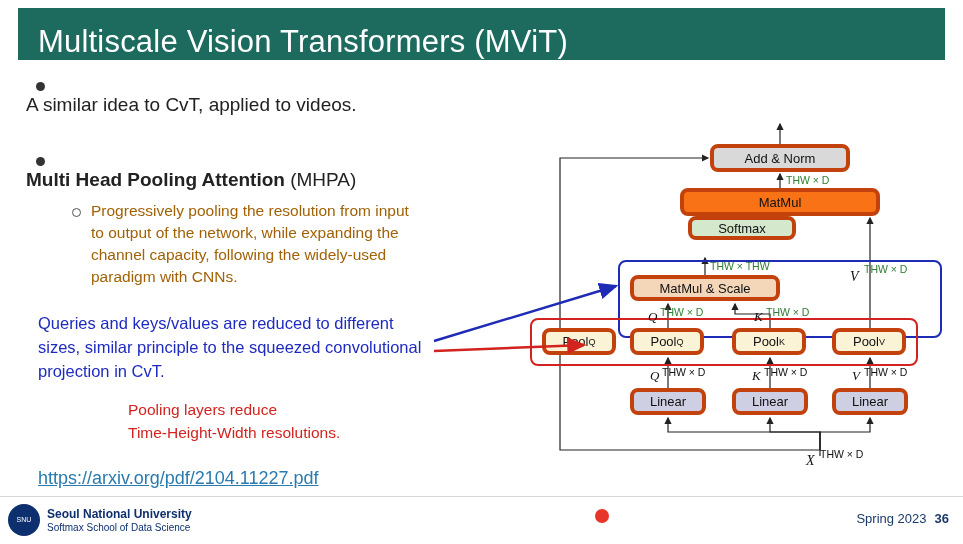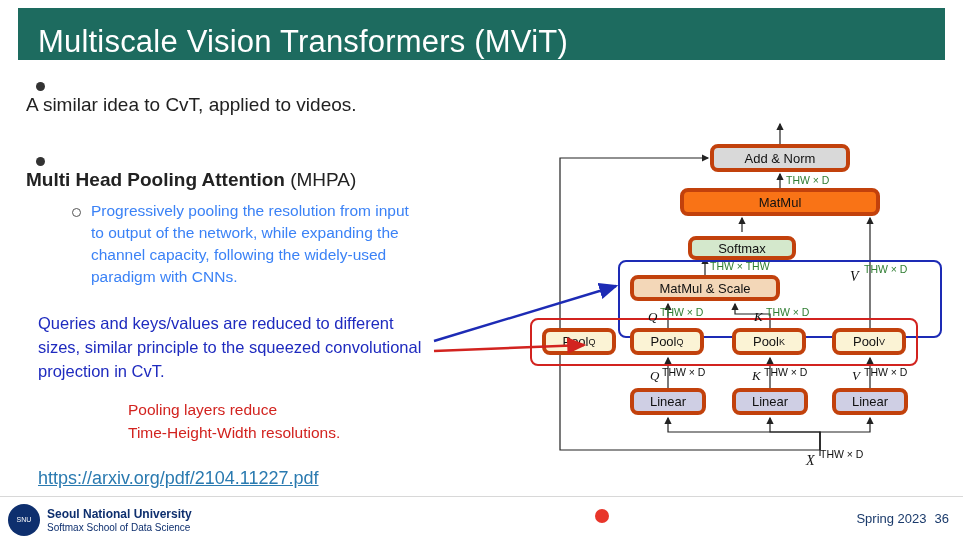--- a/index.html
+++ b/index.html
@@ -77,21 +77,21 @@
     width: 7px;
     height: 7px;
     border-radius: 50%;
     border: 1.4px solid #555;
     background: transparent;
     margin: 8px 10px 0 0;
     flex: 0 0 auto;
   }
   .bullet-l2 {
     font-size: 15.5px;
-    color: #3b82f6;
+    color: #a16207;
     line-height: 22px;
     width: 330px;
   }
   
   .blue-note {
     position: absolute;
     left: 38px;
     top: 311px;
     width: 400px;
     color: #1f2bbf;
@@ -170,21 +170,21 @@
     background: #e8352a;
   }
   .page-meta {
     position: absolute;
     right: 14px;
     top: 511px;
     font-size: 13px;
     color: #1a3a6b;
   }
   .page-meta .num {
-    font-weight: normal;
+    font-weight: bold;
     margin-left: 8px;
   }
   
   .diagram {
     position: absolute;
     left: 520px;
     top: 120px;
     width: 440px;
     height: 370px;
   }
@@ -194,21 +194,21 @@
     border-radius: 8px;
     display: flex;
     align-items: center;
     justify-content: center;
     font-size: 13px;
     color: #111111;
     box-sizing: border-box;
   }
   .n-addnorm { left: 190px; top: 24px; width: 140px; height: 28px; background: #d9d9d9; }
   .n-matmul  { left: 160px; top: 68px; width: 200px; height: 28px; background: #f97316; }
-  .n-softmax { left: 168px; top: 116px; width: 108px; height: 24px; background: #d4e8cc; }
+  .n-softmax { left: 168px; top: 96px; width: 108px; height: 24px; background: #d4e8cc; }
   .n-matmulscale { left: 110px; top: 155px; width: 150px; height: 26px; background: #f3d7b8; }
   .n-poolq2 { left: 110px; top: 208px; width: 74px; height: 27px; background: #fbf3d5; }
   .n-poolq1 { left: 22px;  top: 208px; width: 74px; height: 27px; background: #fbf3d5; }
   .n-poolk  { left: 212px; top: 208px; width: 74px; height: 27px; background: #fbf3d5; }
   .n-poolv  { left: 312px; top: 208px; width: 74px; height: 27px; background: #fbf3d5; }
   .n-lin1 { left: 110px; top: 268px; width: 76px; height: 27px; background: #cfcfe4; }
   .n-lin2 { left: 212px; top: 268px; width: 76px; height: 27px; background: #cfcfe4; }
   .n-lin3 { left: 312px; top: 268px; width: 76px; height: 27px; background: #cfcfe4; }
   .blue-box {
     position: absolute;

